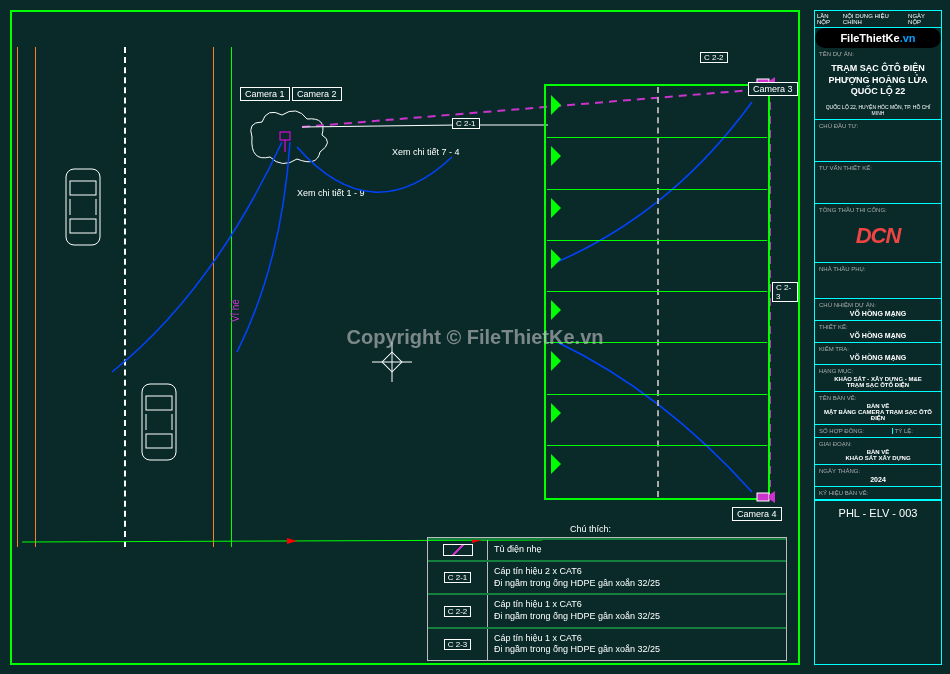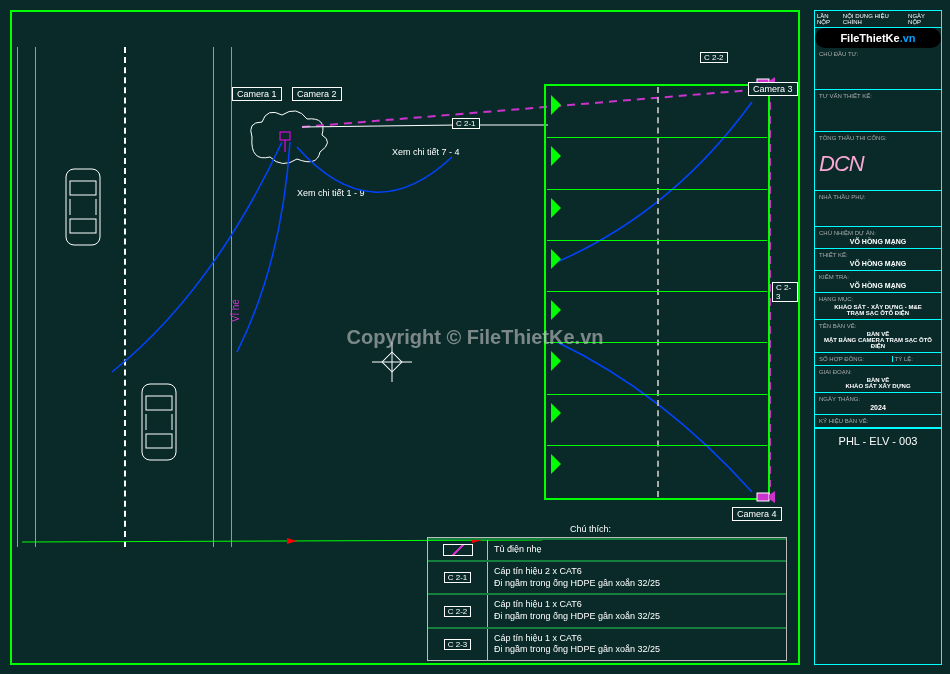--- a/index.html
+++ b/index.html
@@ -4,21 +4,21 @@
 <style>
 * { margin: 0; padding: 0; box-sizing: border-box; }
 body { background: #0a2a2a; font-family: Arial, sans-serif; color: #fff; width: 950px; height: 674px; overflow: hidden; position: relative; }
 .canvas { position: absolute; top: 10px; left: 10px; width: 790px; height: 655px; border: 2px solid #00ff00; background: #0a2a2a; }
 .titleblock { position: absolute; top: 10px; right: 8px; width: 128px; height: 655px; border: 1px solid #00ffff; font-size: 7px; color: #fff; }
 .tb-row { border-bottom: 1px solid #00ffff; padding: 3px 4px; }
 .tb-header { display: flex; justify-content: space-between; font-size: 6px; border-bottom: 1px solid #00ffff; padding: 2px; }
 .logo-brand { background: #000; color: #fff; padding: 4px; text-align: center; font-size: 11px; font-weight: bold; border-radius: 10px; }
 .logo-brand .vn { color: #00a0ff; }
 .project-title { text-align: center; font-weight: bold; font-size: 9px; padding: 6px 2px; line-height: 1.3; }
-.dcn-logo { font-size: 22px; font-weight: normal; font-style: italic; color: #f9a8d4; padding: 10px 0; letter-spacing: -1px; }
+.dcn-logo { text-align: center; font-size: 22px; font-weight: bold; font-style: italic; color: #ef4444; padding: 10px 0; letter-spacing: -1px; }
 .tb-label { font-size: 6px; color: #aaa; }
 .tb-value { font-size: 7px; text-align: center; padding-top: 2px; font-weight: bold; }
 .drawing-num { text-align: center; font-size: 11px; font-weight: normal; padding: 6px; border-top: 1px solid #00ffff; }
 
 
 .road { position: absolute; left: 5px; top: 35px; width: 215px; height: 500px; }
 .road-edge { position: absolute; top: 0; bottom: 0; width: 1px; background: #ff7f27; }
 .road-dash { position: absolute; left: 50%; top: 0; bottom: 0; width: 0; border-left: 2px dashed #fff; transform: translateX(-1px); }
 
 
@@ -85,21 +85,21 @@
   <div class="sidewalk-label">Vỉ hè</div>
 
   <div class="cloud">
     <svg viewBox="0 0 90 60" style="overflow:visible">
       <path d="M10,30 Q5,15 20,15 Q25,0 40,8 Q55,-2 65,12 Q85,10 80,28 Q92,35 78,45 Q75,60 55,52 Q40,62 28,50 Q8,55 10,30 Z" fill="none" stroke="#fff" stroke-width="1"></path>
       <rect x="38" y="25" width="10" height="8" fill="none" stroke="#f0f"></rect>
       <line x1="43" y1="33" x2="43" y2="45" stroke="#f0f"></line>
     </svg>
   </div>
 
-  <div class="camera-label" style="left:220px;top:75px">Camera 1</div>
+  <div class="camera-label" style="left:228px;top:75px">Camera 1</div>
   <div class="camera-label" style="left:280px;top:75px">Camera 2</div>
 
   <div class="detail-note" style="left:380px;top:135px">Xem chi tiết 7 - 4</div>
   <div class="detail-note" style="left:285px;top:176px">Xem chi tiết 1 - 9</div>
 
   <svg style="position:absolute;left:0;top:0;width:100%;height:100%;pointer-events:none">
     <path d="M270,130 Q200,280 100,360" fill="none" stroke="#0044ff" stroke-width="1.5"></path>
     <path d="M278,130 Q270,250 225,340" fill="none" stroke="#0044ff" stroke-width="1.5"></path>
     <path d="M285,135 Q360,220 440,145" fill="none" stroke="#0044ff" stroke-width="1.5"></path>
     <path d="M740,90 Q660,200 545,250" fill="none" stroke="#0044ff" stroke-width="1.5"></path>
@@ -222,20 +222,29 @@
 
 <div class="titleblock">
   <div class="tb-header">
     <span>LẦN NỘP</span>
     <span>NỘI DUNG HIỆU CHỈNH</span>
     <span>NGÀY NỘP</span>
   </div>
   <div class="logo-brand">
     <span>FileThietKe</span><span class="vn">.vn</span>
   </div>
+  <div class="tb-row">
+    <div class="tb-label">TÊN DỰ ÁN:</div>
+    <div class="project-title">
+      <div>TRẠM SẠC ÔTÔ ĐIỆN</div>
+      <div>PHƯỢNG HOÀNG LỬA</div>
+      <div>QUỐC LỘ 22</div>
+    </div>
+    <div style="font-size:5px;text-align:center">QUỐC LỘ 22, HUYỆN HÓC MÔN, TP. HỒ CHÍ MINH</div>
+  </div>
   <div class="tb-row" style="height:42px">
       <div class="tb-label">CHỦ ĐẦU TƯ:</div>
     </div>
   <div class="tb-row" style="height:42px">
       <div class="tb-label">TƯ VẤN THIẾT KẾ:</div>
     </div>
   <div class="tb-row">
     <div class="tb-label">TỔNG THẦU THI CÔNG:</div>
     <div class="dcn-logo">DCN</div>
   </div>

